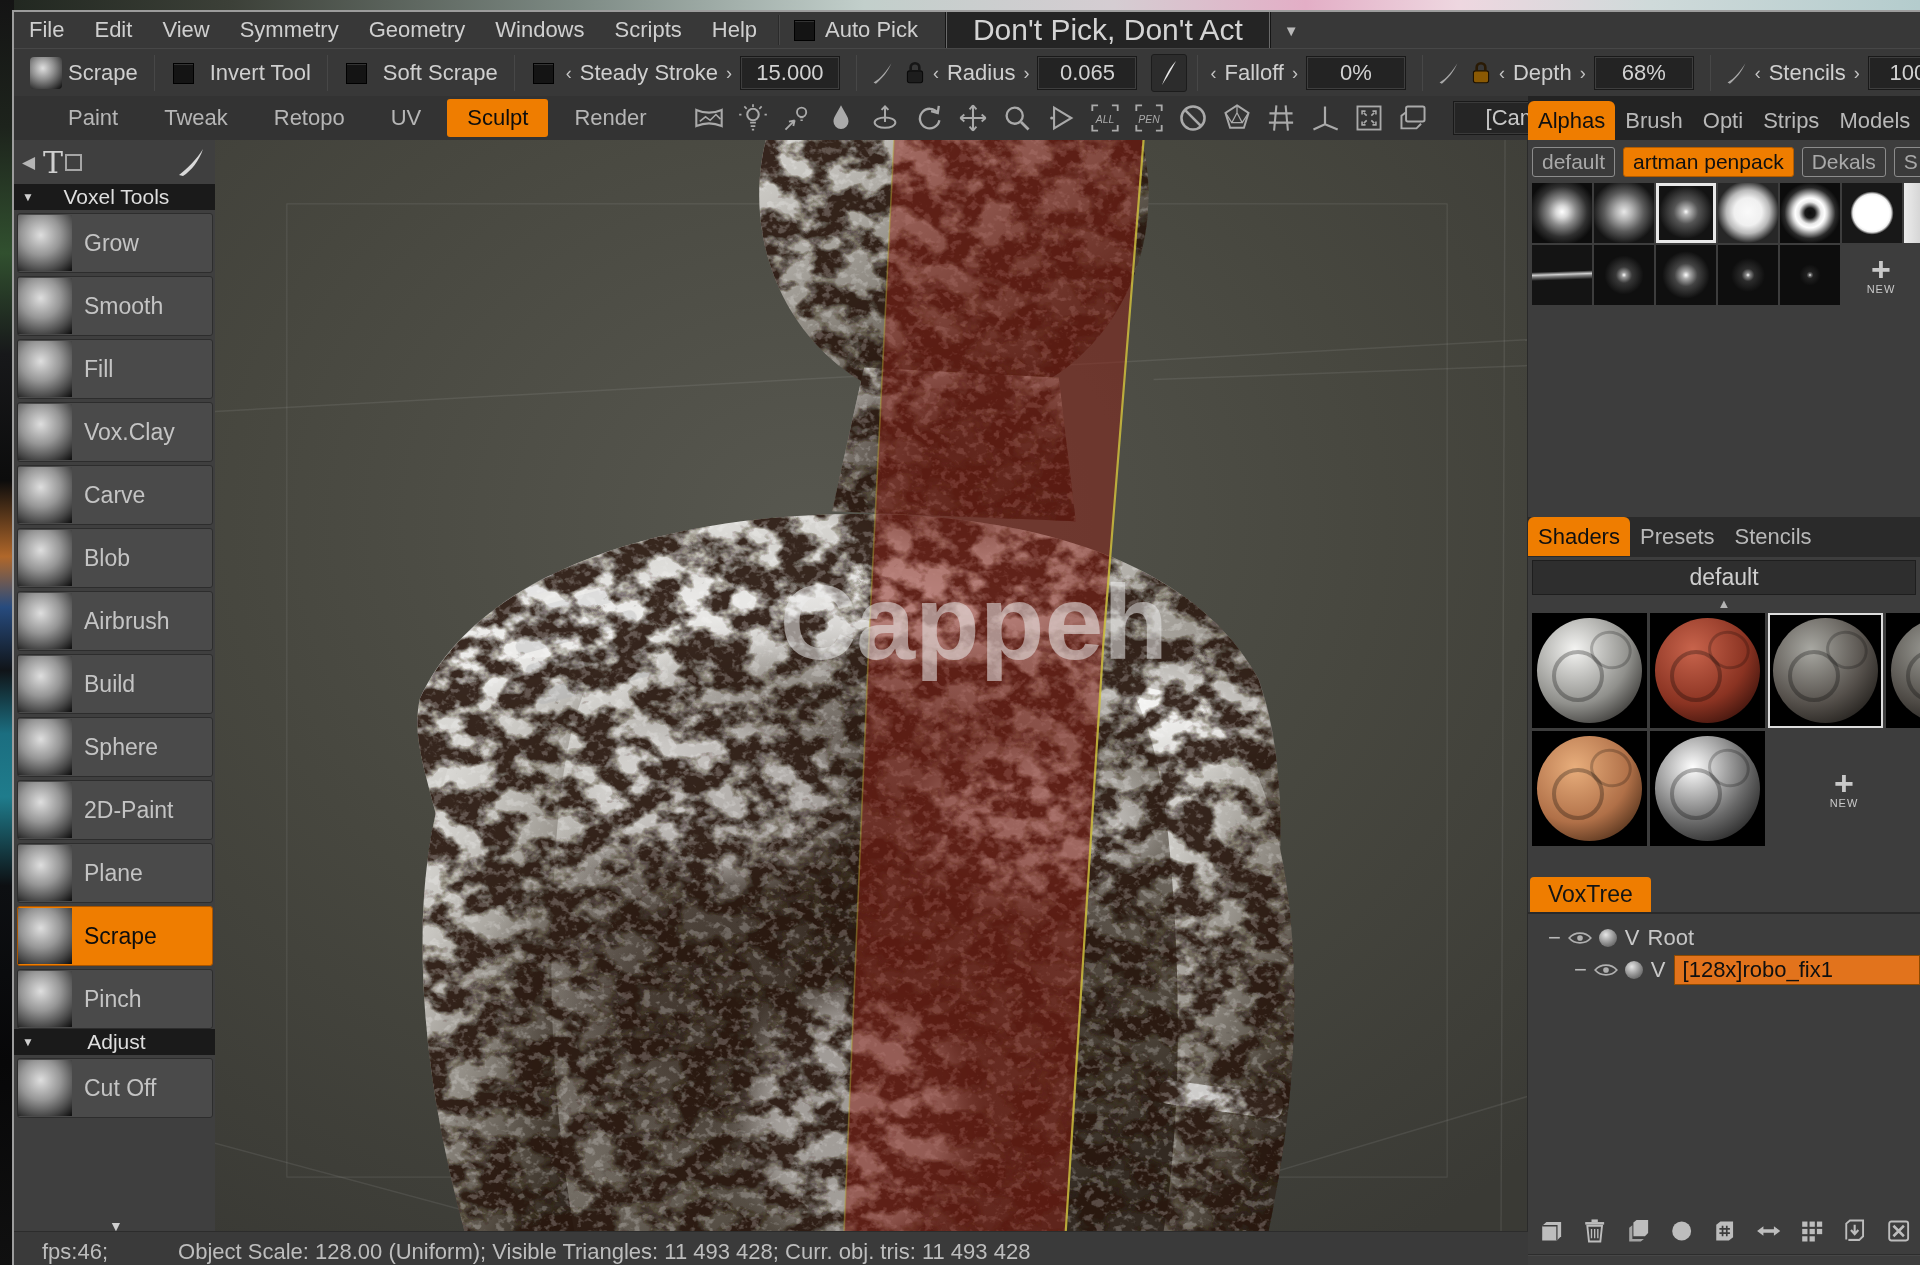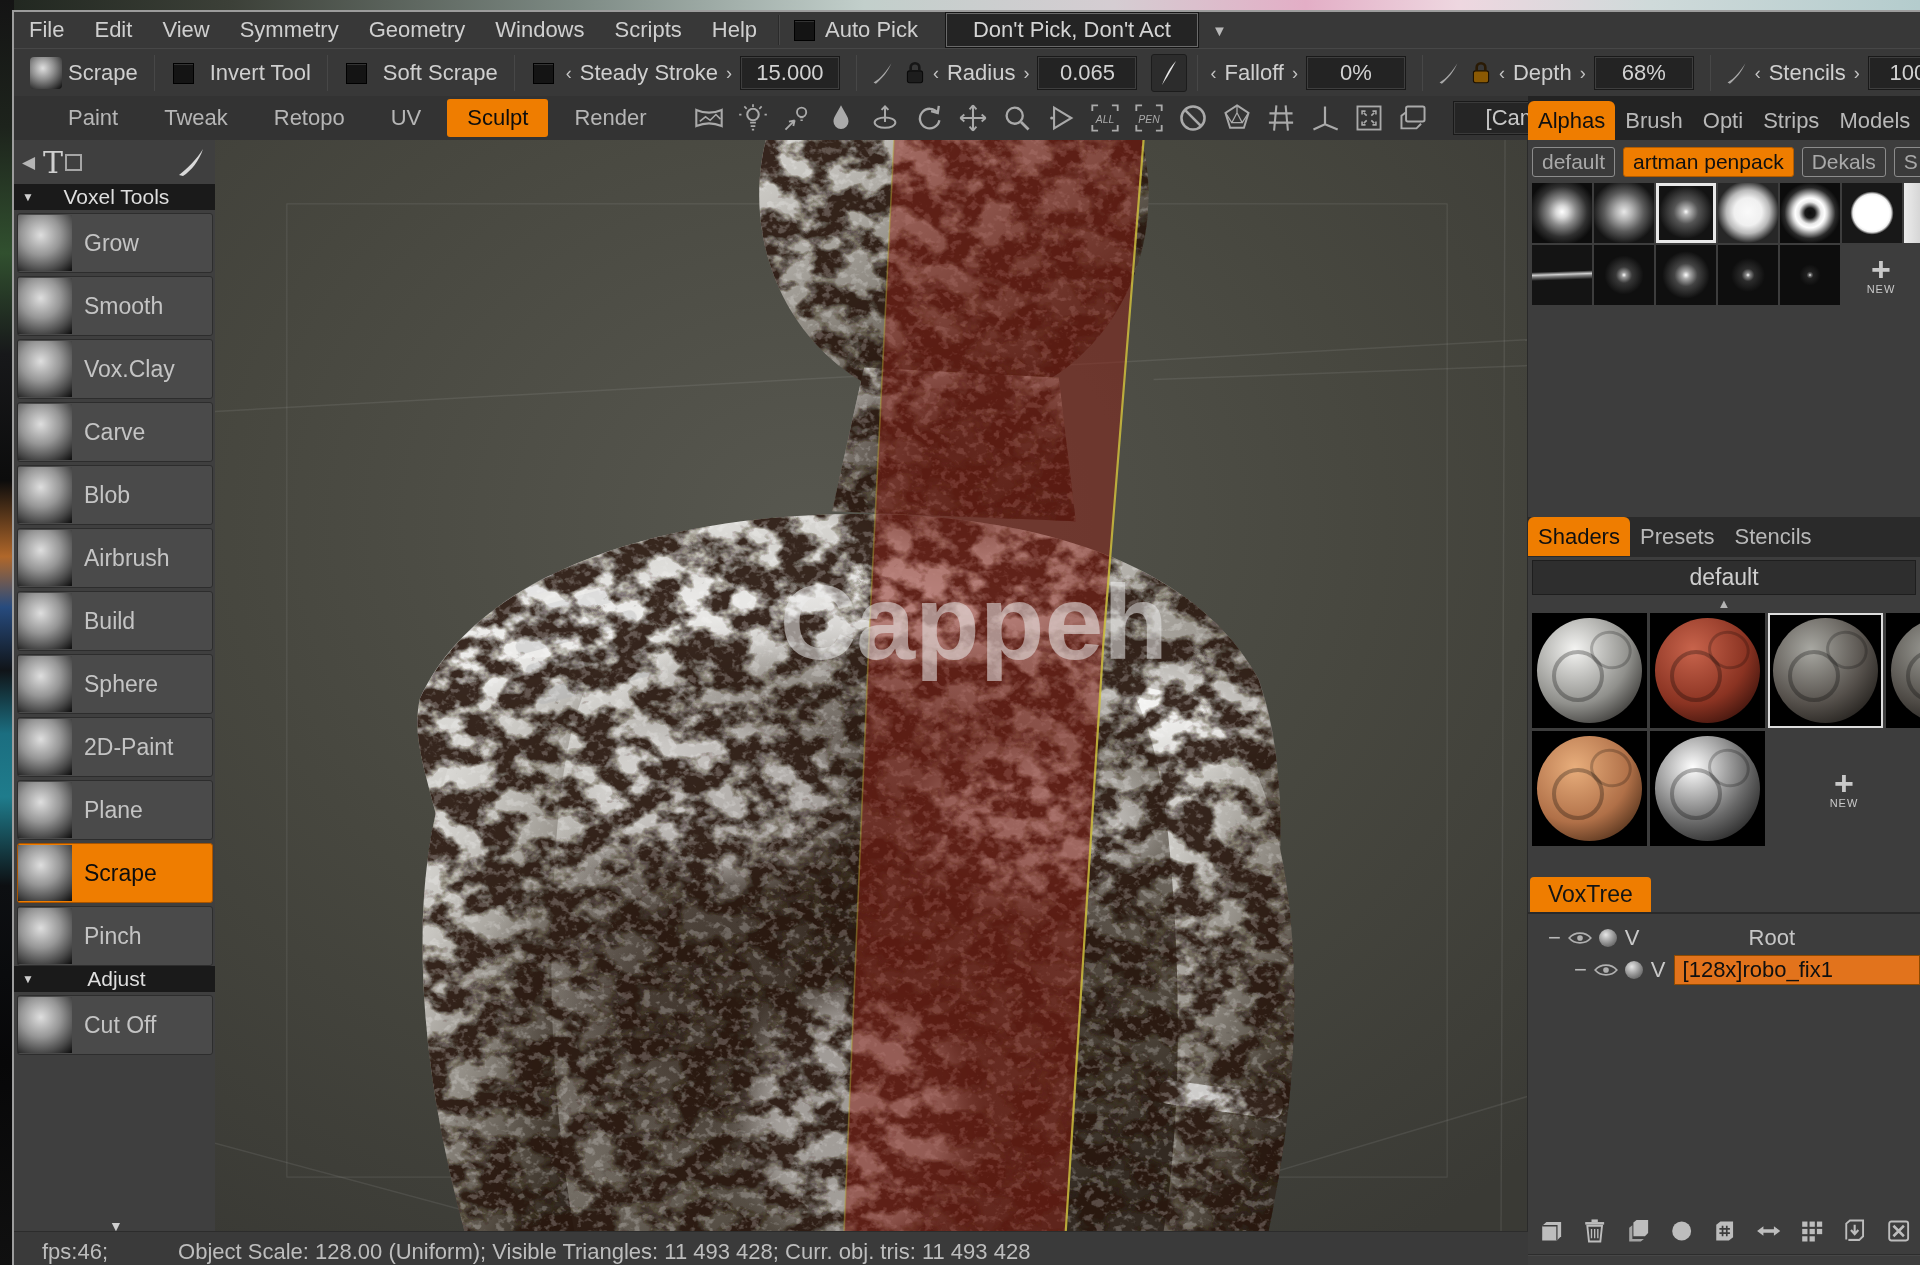--- a/index.html
+++ b/index.html
@@ -12,21 +12,21 @@
   
   #appwin{position:absolute;left:12px;top:10px;right:0;bottom:0;background:#22c55e;
     border-left:2px solid #9c9c9c;border-top:2px solid #9c9c9c;overflow:hidden;}
   
   .menu-bar{position:absolute;left:0;top:0;right:0;height:36px;background:#383838;display:flex;align-items:center;
     border-bottom:1px solid #2e2e2e;}
   .menu-item{padding:4px 15px;font-size:22px;color:#cfcfcf;cursor:default;}
   .mb-sep{width:1px;height:30px;background:#2a2a2a;border-right:1px solid #484848;margin:0 6px;}
   .checkbox{width:19px;height:19px;background:#141414;border:1px solid #000;box-shadow:inset 0 1px 0 #333;margin:0 10px 0 8px;flex:0 0 auto;}
   .cb-label{font-size:22px;color:#cfcfcf;margin-right:16px;white-space:nowrap;}
-  .pick-btn{background:#242424;border:1px solid #6a6a6a;outline:1px solid #151515;color:#d4d4d4;font-size:22px;
+  .pick-btn{background:#242424;border:1px solid #6a6a6a;outline:1px solid #151515;color:#d4d4d4;font-size:30px;
     padding:3px 26px;margin-left:12px;white-space:nowrap;}
   .dd-arrow{color:#b9b9b9;font-size:15px;margin:0 14px;}
   
   .params-bar{position:absolute;left:0;top:36px;right:0;height:48px;background:#383838;display:flex;align-items:center;
     border-top:1px solid #474747;border-bottom:1px solid #2b2b2b;}
   .p-group{display:flex;align-items:center;padding:0 10px;white-space:nowrap;}
   .vsep{width:1px;height:36px;background:#2a2a2a;border-right:1px solid #474747;}
   .p-label{font-size:22px;color:#cfcfcf;margin:0 6px;}
   .angq{color:#c4c4c4;font-size:18px;margin:0 2px;}
   .vfield{background:#232323;border:1px solid #191919;box-shadow:inset 0 0 0 1px #3e3e3e;color:#d2d2d2;
@@ -116,21 +116,21 @@
   
   .rp-vox{position:absolute;left:0;right:0;top:737px;}
   .vox-tab{display:inline-block;background:#ef7d00;color:#141414;font-size:23px;padding:4px 18px;border-radius:4px 4px 0 0;margin-left:2px;}
   .vox-body{border-top:2px solid #2a2a2a;padding-top:8px;}
   .vox-row{display:flex;align-items:center;height:32px;font-size:22px;color:#b9b9b9;}
   .vox-minus{margin:0 6px;color:#b9b9b9;}
   .vox-eye{width:26px;height:18px;color:#b0b0b0;margin-right:6px;}
   .vox-eye svg{width:100%;height:100%;display:block;}
   .vox-ball{width:18px;height:18px;border-radius:50%;background:radial-gradient(circle at 38% 32%,#e6e6e6,#8a8a8a 55%,#4b4b4b 95%);margin-right:8px;}
   .vox-V{color:#c9c9c9;margin-right:8px;}
-  .vox-root-label{flex:1;text-align:center;color:#c6c6c6;padding-right:24px;}
+  .vox-root-label{flex:1;color:#c6c6c6;padding-right:24px;}
   .vox-sel{flex:1;background:#e2731c;border:1px solid #8f4a00;color:#101010;padding:1px 8px;margin-right:0;}
   .vb-icons{position:absolute;left:10px;right:8px;top:1077px;display:flex;gap:16px;color:#bdbdbd;}
   .vb-icons .bicon{width:28px;height:28px;}
   .vb-icons .bicon svg{width:100%;height:100%;display:block;}
   .vb-divider{position:absolute;left:0;right:0;top:1114px;height:1px;background:#2c2c2c;box-shadow:0 1px 0 #474747;}
   
   .status-bar{position:absolute;left:0;right:392px;bottom:0;height:33px;background:#3a3a3a;overflow:hidden;
     border-top:1px solid #2c2c2c;}
   .status-inner{display:flex;gap:70px;padding:7px 0 0 28px;font-size:22px;color:#bdbdbd;white-space:nowrap;}
 </style>
@@ -386,20 +386,24 @@
         <span class="hd-label">Voxel Tools</span>
       </div>
       <div id="tool-list">
           <div class="tool-row">
             <div class="tool-thumb"></div>
             <div class="tool-label">Grow</div>
           </div>
           <div class="tool-row">
             <div class="tool-thumb"></div>
             <div class="tool-label">Smooth</div>
+          </div>
+          <div class="tool-row">
+            <div class="tool-thumb"></div>
+            <div class="tool-label">Fill</div>
           </div>
           <div class="tool-row">
             <div class="tool-thumb"></div>
             <div class="tool-label">Vox.Clay</div>
           </div>
           <div class="tool-row">
             <div class="tool-thumb"></div>
             <div class="tool-label">Carve</div>
           </div>
           <div class="tool-row">

